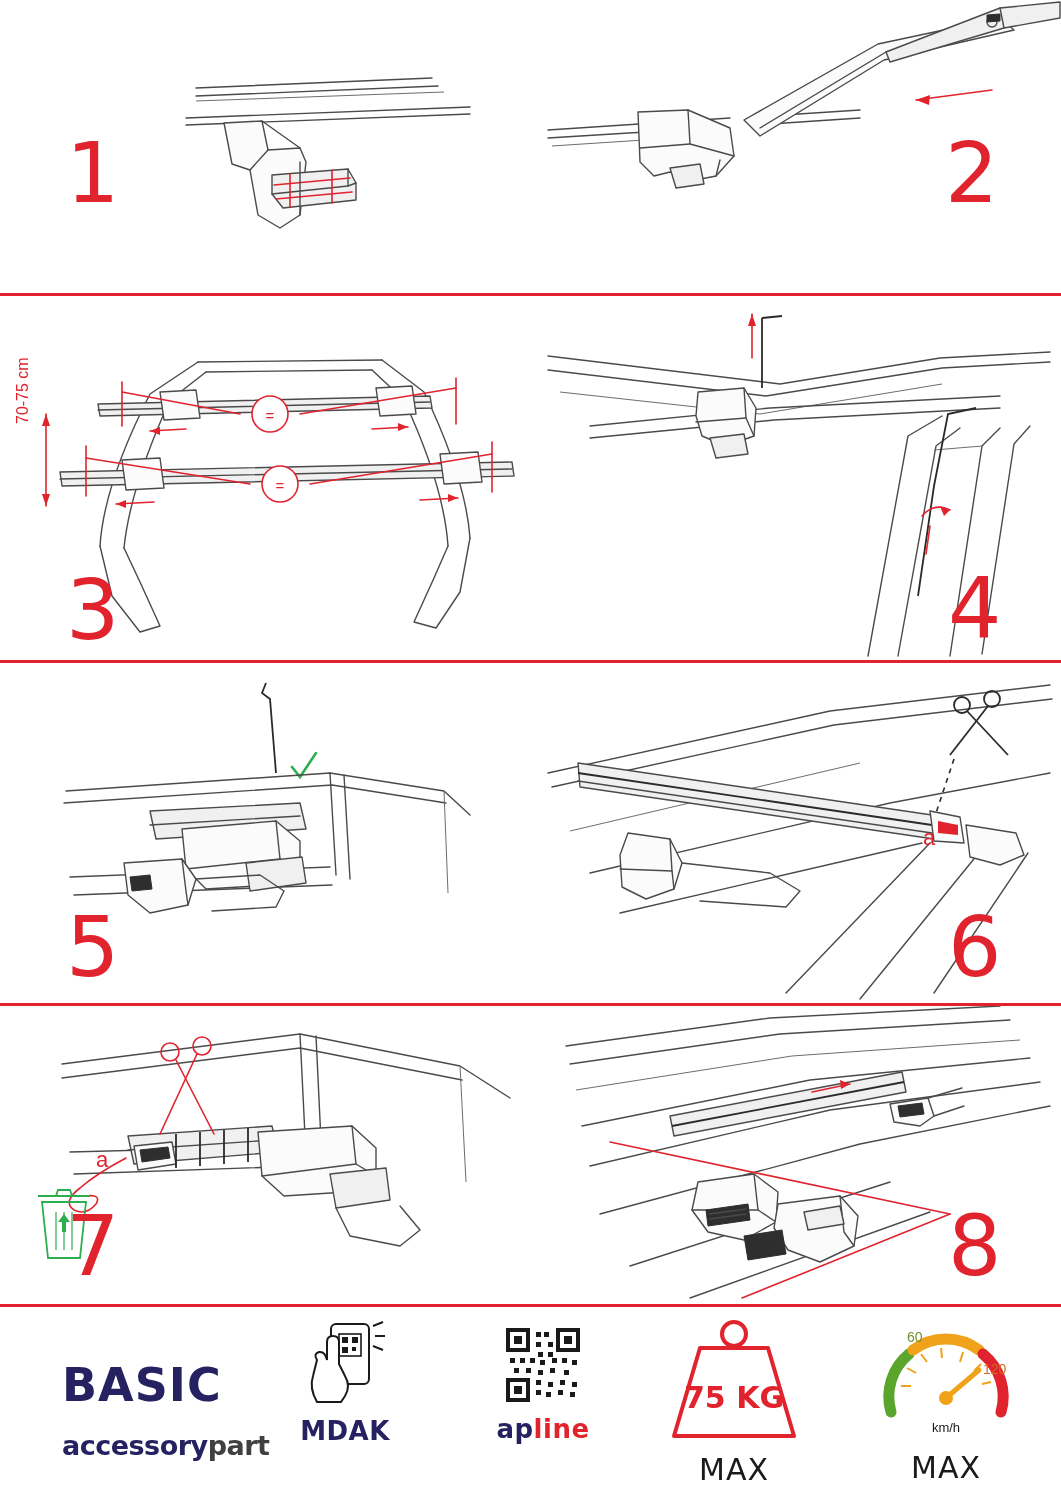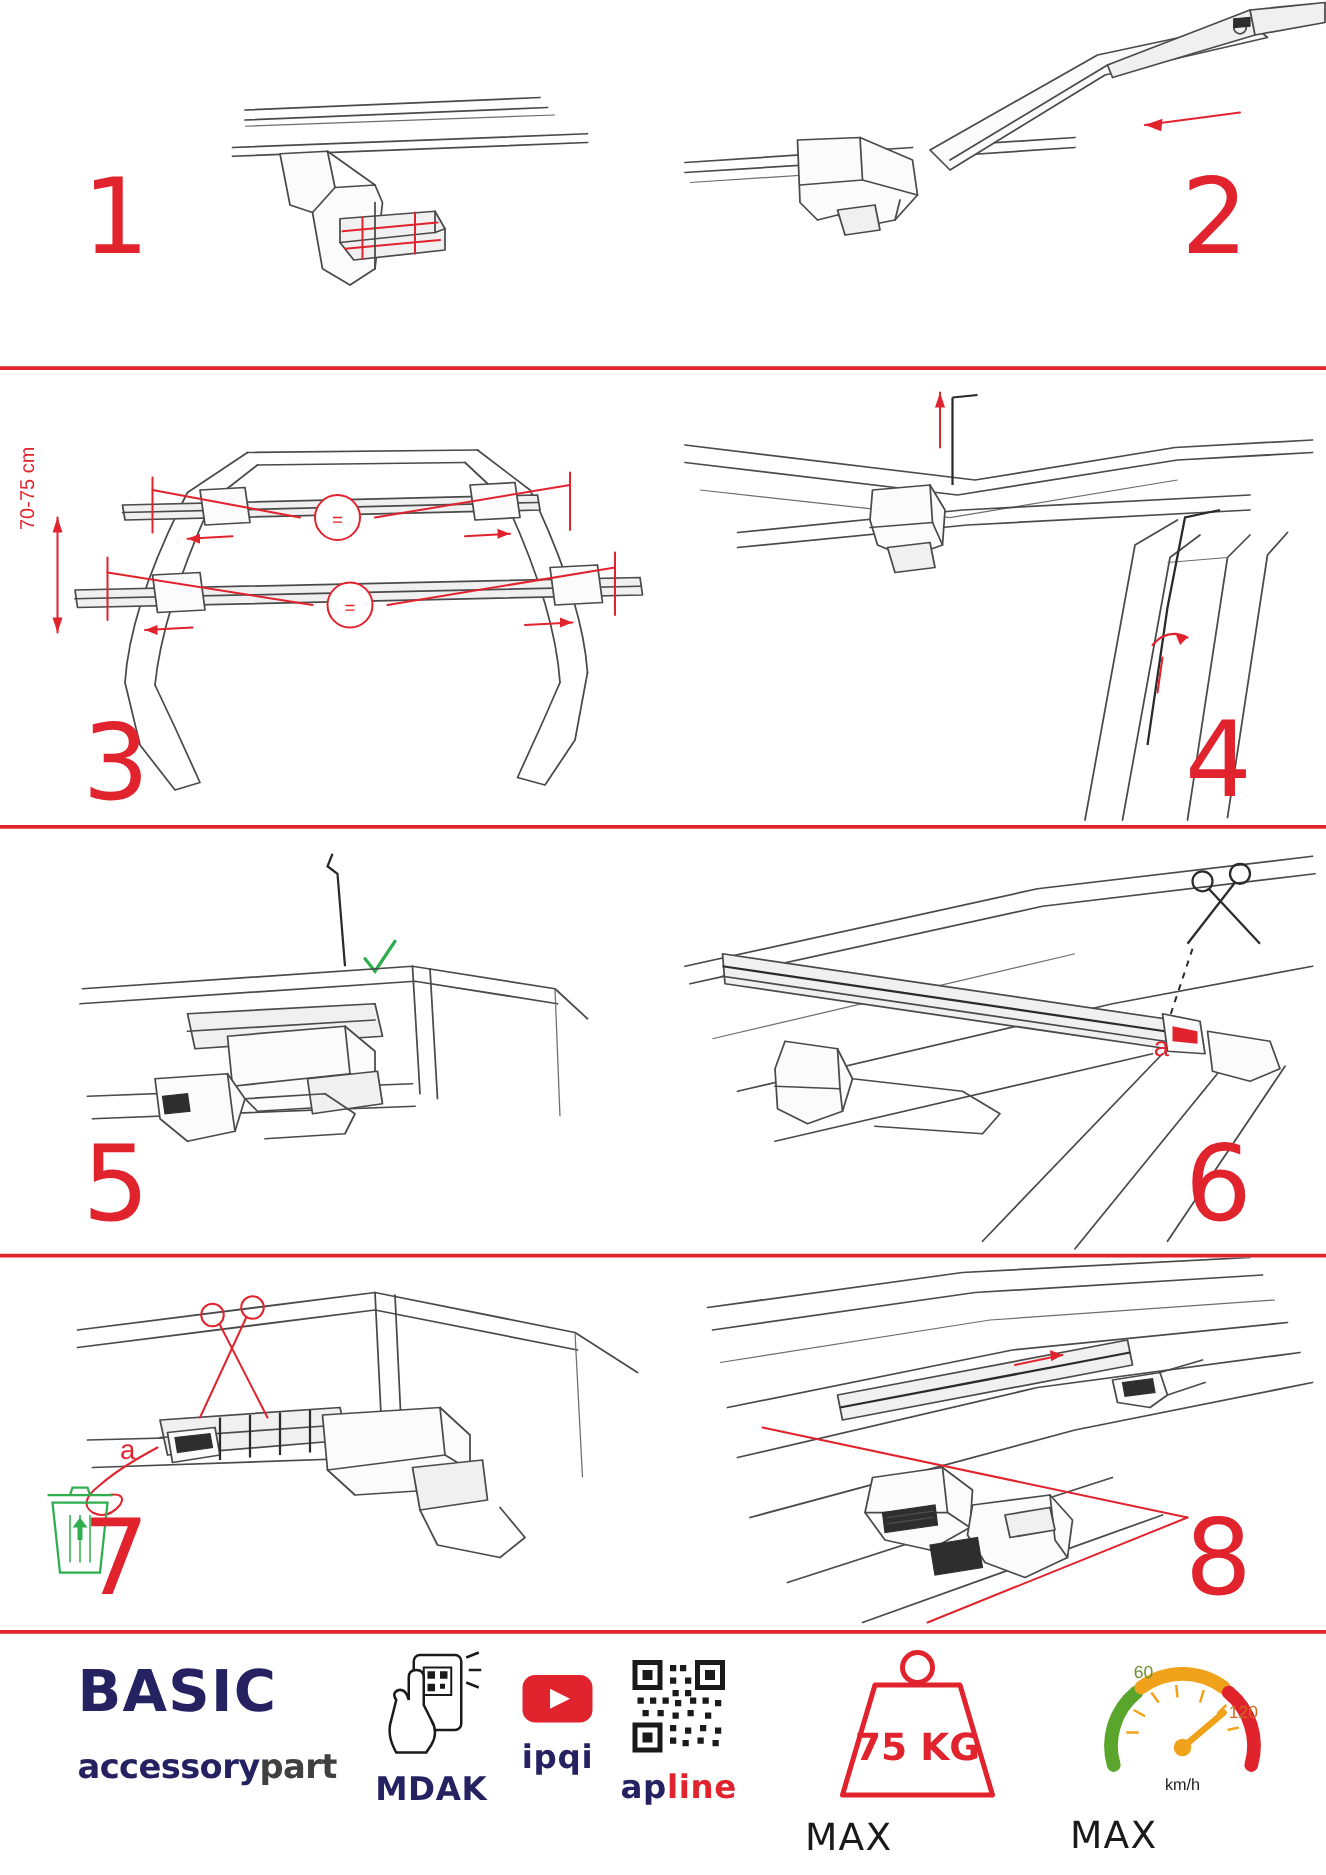--- a/index.html
+++ b/index.html
@@ -86,20 +86,21 @@
     width: 230px;
     text-align: left;
   }
   .brand-basic {
     font-family: "DejaVu Sans", sans-serif;
     font-weight: 700;
     font-size: 46px;
     letter-spacing: 1px;
     color: #262262;
     line-height: 1;
+    margin-top: 32px;
   }
   .brand-accessory {
     margin-top: 24px;
     font-family: "DejaVu Sans", sans-serif;
     font-weight: 700;
     font-size: 27px;
     line-height: 1;
     color: #262262;
     letter-spacing: -0.5px;
   }
@@ -116,21 +117,21 @@
     color: #262262;
     letter-spacing: 0.5px;
     margin-top: 6px;
   }
   .logo-cap .accent { color: #e1232e; }
 
   .max-cap {
     font-family: "DejaVu Sans", sans-serif;
     font-size: 30px;
     color: #1a1a1a;
-    text-align: left;
+    text-align: center;
     letter-spacing: 1px;
   }
   .weight-text {
     font-family: "DejaVu Sans", sans-serif;
     font-weight: 700;
     font-size: 30px;
     fill: #e1232e;
   }
   .kmh {
     font-family: "Liberation Sans", sans-serif;
@@ -487,27 +488,20 @@
         <rect x="43" y="17" width="6" height="6" fill="#1a1a1a"></rect>
         <rect x="53" y="17" width="6" height="6" fill="#1a1a1a"></rect>
         <rect x="43" y="27" width="6" height="6" fill="#1a1a1a"></rect>
         <rect x="53" y="27" width="4" height="4" fill="#1a1a1a"></rect>
         <path d="M74 6 L84 2 M76 16 L86 16 M74 26 L84 30" stroke="#1a1a1a" stroke-width="2" fill="none"></path>
         <path d="M18 40 Q14 34 20 32 Q26 31 28 40 L28 22 Q28 16 34 16 Q40 16 40 22 L40 44 L46 56 Q52 66 46 76 L42 82 L18 82 Q10 68 14 56 Z" fill="#ffffff" stroke="#1a1a1a" stroke-width="2"></path>
       </svg>
       <div class="logo-cap"><span>MDAK</span></div>
     </div>
 
-    <div class="logo-cell" style="left:396px;top:32px;width:100px;">
-      <svg width="60" height="44" viewBox="0 0 60 44">
-        <rect x="2" y="4" width="56" height="38" rx="10" fill="#e1232e"></rect>
-        <path d="M24 15 L40 23 L24 31 Z" fill="#ffffff"></path>
-      </svg>
-      <div class="logo-cap"><span>ipqi</span></div>
-    </div>
 
     <div class="logo-cell" style="left:478px;top:22px;width:130px;text-align:center;">
       <svg width="78" height="78" viewBox="0 0 78 78">
         <rect x="0" y="0" width="78" height="78" fill="#ffffff"></rect>
         <rect x="4" y="4" width="20" height="20" fill="none" stroke="#1a1a1a" stroke-width="4"></rect>
         <rect x="54" y="4" width="20" height="20" fill="none" stroke="#1a1a1a" stroke-width="4"></rect>
         <rect x="4" y="54" width="20" height="20" fill="none" stroke="#1a1a1a" stroke-width="4"></rect>
         <rect x="10" y="10" width="8" height="8" fill="#1a1a1a"></rect>
         <rect x="60" y="10" width="8" height="8" fill="#1a1a1a"></rect>
         <rect x="10" y="60" width="8" height="8" fill="#1a1a1a"></rect>

